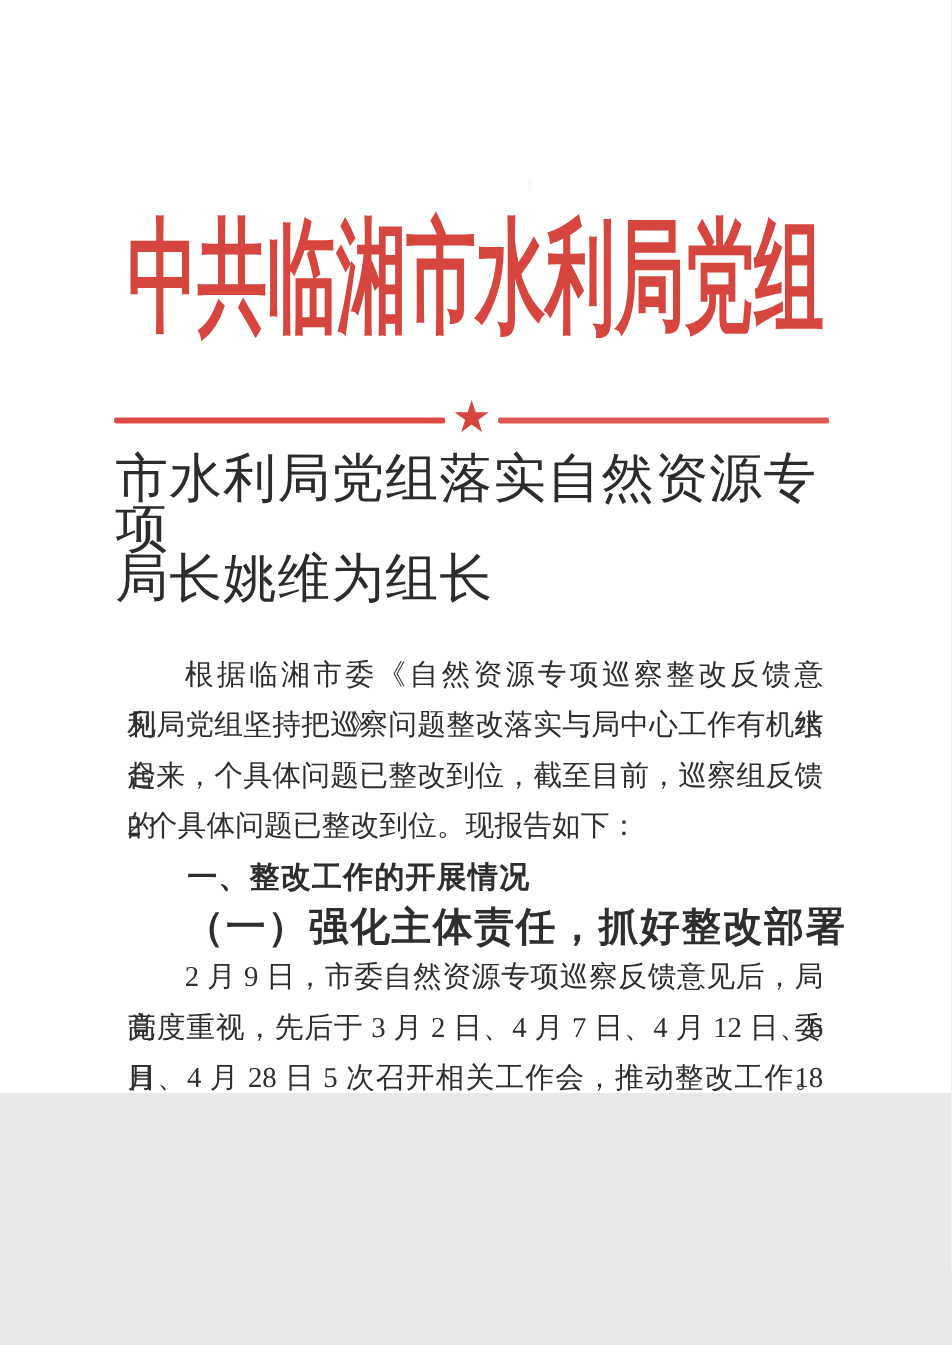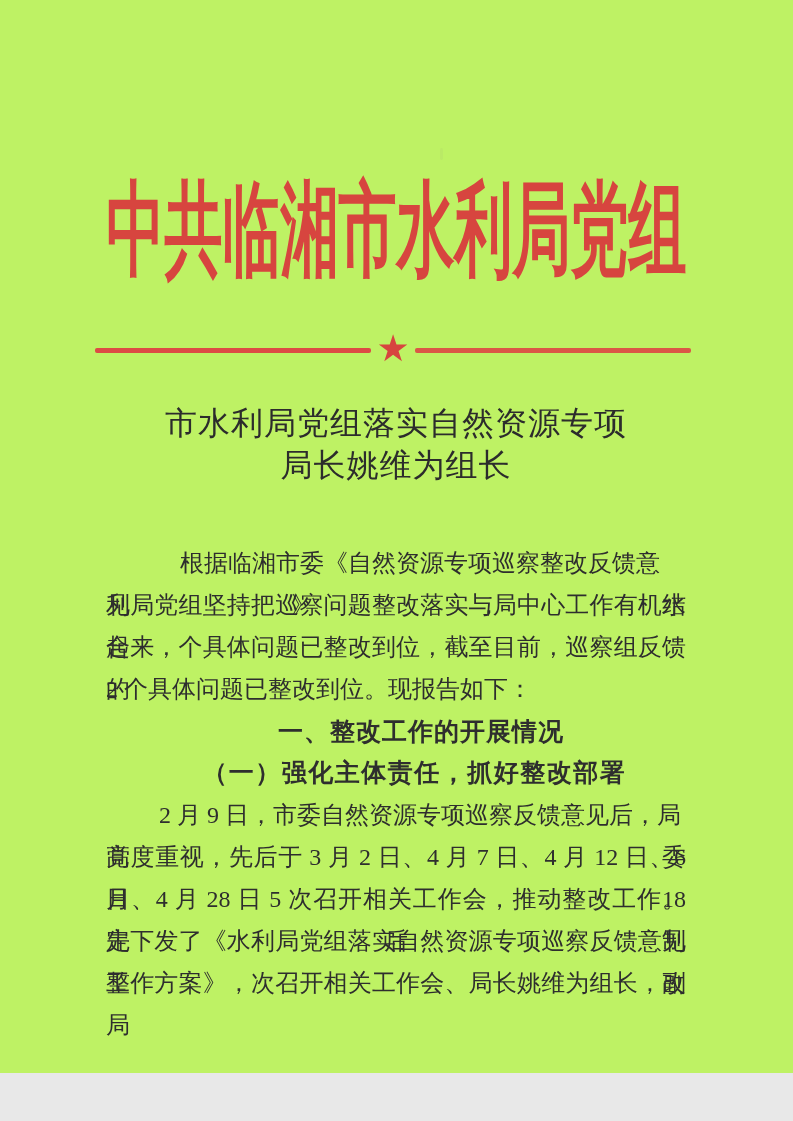--- a/index.html
+++ b/index.html
@@ -1,23 +1,23 @@
 <!DOCTYPE html>
 <html><head>
 <meta charset="utf-8">
 <style>
   html, body { margin: 0; padding: 0; background: #e8e8e8; }
   * { box-sizing: border-box; }
 
   .scan-page {
     position: relative;
     width: 793px;
-    height: 1073px;
+    height: 911px;
     margin: 0 auto;
-    background: #bef264;
+    background: #ffffff;
     overflow: hidden;
     font-family: "Liberation Serif", "DejaVu Serif", serif;
     --header-red: #d7453f;
     --divider-red: #dd4b44;
     --body-text: #2e2e2e;
   }
 
   
   .issuer {
     position: absolute;
@@ -60,27 +60,25 @@
     color: var(--header-red);
     transform: translateY(-1px);
   }
 
   
   .doc-title {
     position: absolute;
     top: 378px;
     left: 96px;
     width: 600px;
-    text-align: center;
     color: #2c2c2c;
-    font-size: 32px;
+    font-size: 44px;
     line-height: 42px;
     letter-spacing: 1px;
     font-weight: 400;
-    margin-top: 24px;
   }
 
   
   .body-text {
     position: absolute;
     top: 542px;
     left: 106px;
     width: 580px;
     color: var(--body-text);
     font-size: 24px;
@@ -90,30 +88,30 @@
     line-height: 42px;
     white-space: nowrap;
     overflow: visible;
   }
   .line.fill {
     white-space: normal;
     text-align: justify;
     text-align-last: justify;
     text-justify: inter-character;
   }
-  .line.indent { text-indent: 2em; text-align: center; }
+  .line.indent { text-indent: 2em; }
   .line.h1 {
     font-family: "Liberation Sans", "DejaVu Sans", sans-serif;
     font-weight: 700;
     font-size: 25px;
     letter-spacing: 1px;
   }
   .line.h2 {
     font-weight: 700;
-    font-size: 25px;
+    font-size: 33px;
     letter-spacing: 1.5px;
   }
   .line.h2.indent { text-indent: 1.45em; }
 
   
   .speck {
     position: absolute;
     background: #8a8a8a;
     border-radius: 2px;
     pointer-events: none;

